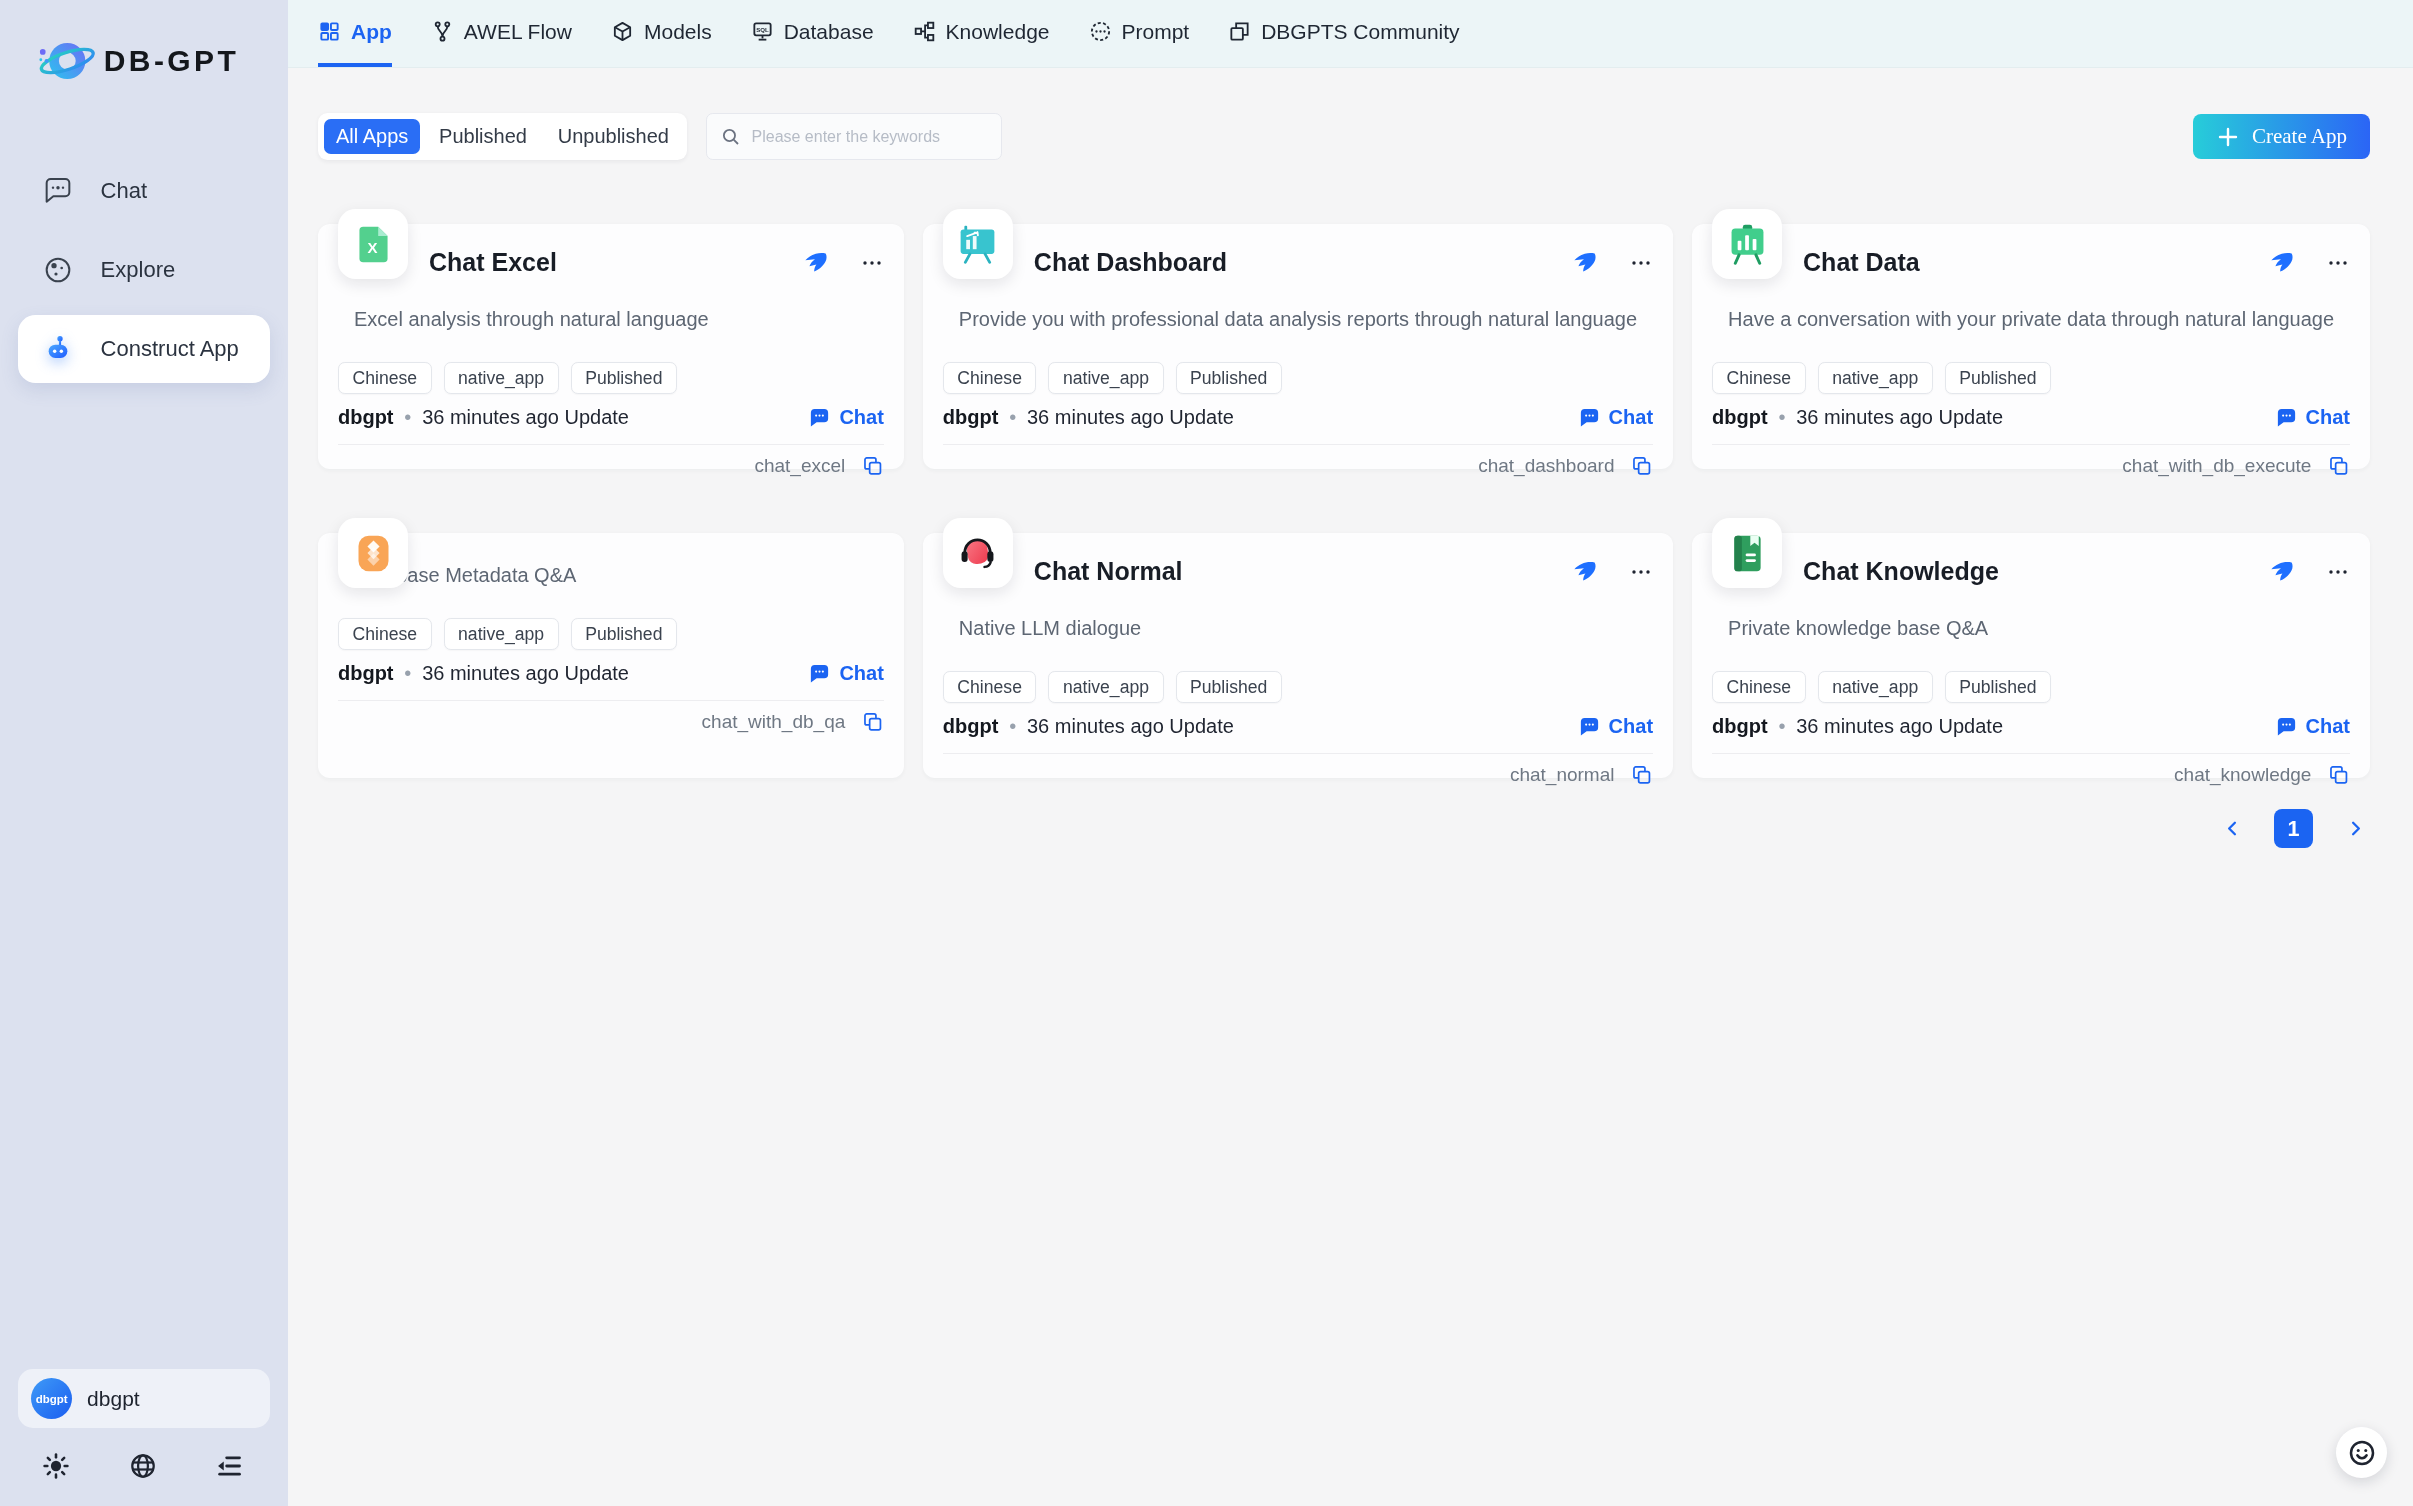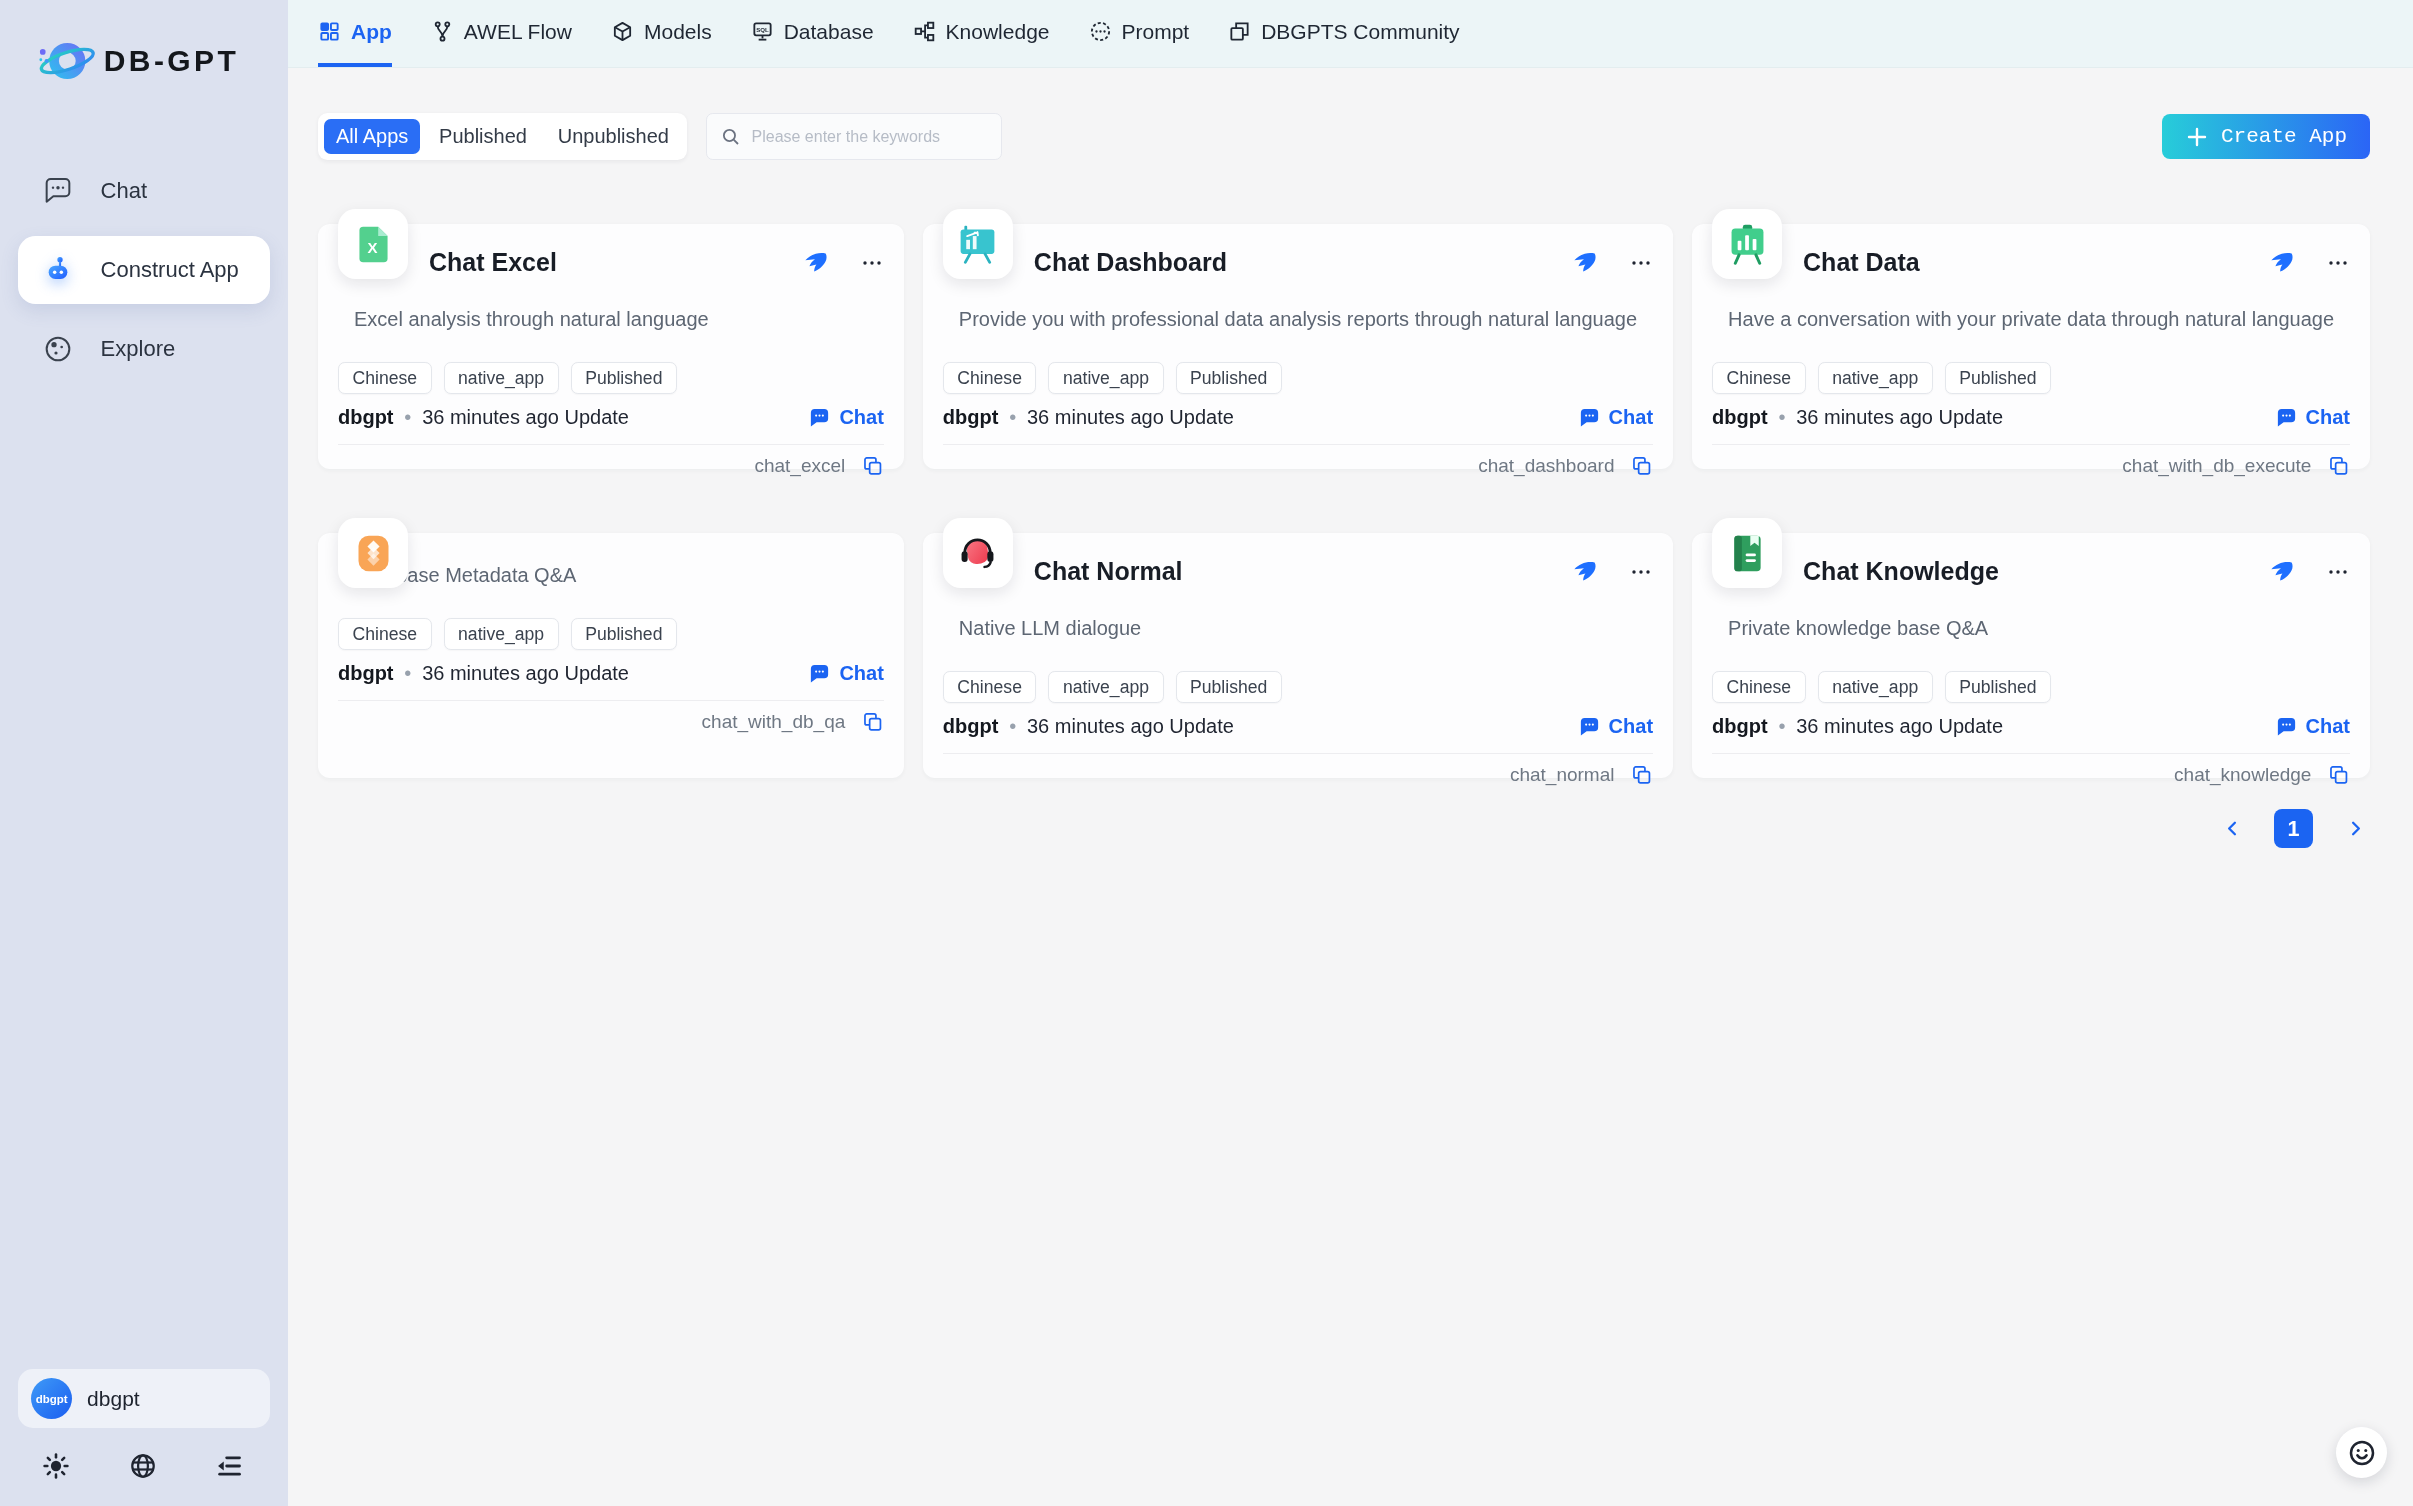--- a/index.html
+++ b/index.html
@@ -50,21 +50,21 @@
   .searchbox { margin-left:19px; width:296px; height:47px; background:#fafbfc;
     border:1.4px solid #e6e8ee; border-radius:6.8px; display:flex; align-items:center;
     gap:9.5px; padding:0 13.5px; }
   .searchbox svg { width:21.6px; height:21.6px; flex:0 0 auto; }
   .searchbox input { border:none; outline:none; background:transparent;
     font-size:16px; width:100%; color:#2a3340; font-family:"Liberation Sans",sans-serif; }
   .searchbox input::placeholder { color:#b6bcc6; }
   .create-btn { margin-left:auto; height:45px; padding:0 23px; border-radius:8px;
     background:linear-gradient(90deg,#27cdd9,#2b65f6); color:#fff; font-size:21px;
     display:flex; align-items:center; gap:12px; cursor:pointer; border:none;
-    font-family:Liberation Mono, monospace; }
+    font-family:Liberation Serif, serif; }
   .create-btn svg { width:24px; height:24px; }
 
   
   .grid { margin-top:64px; display:grid; grid-template-columns:repeat(3,1fr);
     column-gap:19px; row-gap:64px; }
   .card { position:relative; height:245px; background:#fdfdfe; border-radius:12px;
     box-shadow:0 1.4px 4px rgba(30,41,59,.04); cursor:pointer; }
   .tile { position:absolute; left:20px; top:-15px; width:70px; height:70px;
     background:#fff; border-radius:17.6px; box-shadow:0 5.4px 15px rgba(15,23,42,.10);
     display:flex; align-items:center; justify-content:center; }
@@ -149,38 +149,38 @@
   <nav class="side-nav">
     <div class="side-item">
       <svg viewBox="0 0 48 48">
         <path d="M7 12a6 6 0 0 1 6-6h22a6 6 0 0 1 6 6v14a6 6 0 0 1-6 6H17l-10 8z" fill="none" stroke="#3a424e" stroke-width="3" stroke-linejoin="round"></path>
         <circle cx="16.5" cy="19" r="1.8" fill="#3a424e"></circle>
         <circle cx="24" cy="19" r="2.6" fill="#3a424e"></circle>
         <circle cx="31.5" cy="19" r="1.8" fill="#3a424e"></circle>
       </svg>
       <span>Chat</span>
     </div>
+    <div class="side-item">
+      <svg viewBox="0 0 48 48">
+        <circle cx="24" cy="24" r="17" fill="none" stroke="#3a424e" stroke-width="3"></circle>
+        <circle cx="18" cy="17.5" r="4" fill="#3a424e"></circle>
+        <circle cx="29.5" cy="21" r="2" fill="#3a424e"></circle>
+        <circle cx="21" cy="30" r="2.4" fill="#3a424e"></circle>
+      </svg>
+      <span>Explore</span>
+    </div>
     <div class="side-item active">
       <svg viewBox="0 0 48 48" style="filter:drop-shadow(0 4px 6.8px rgba(59,130,246,.45))">
         <circle cx="27" cy="8.5" r="4" fill="url(#g-robot)"></circle>
         <rect x="25.4" y="11.5" width="3.2" height="7" fill="url(#g-robot)"></rect>
         <rect x="10" y="17.5" width="28" height="20" rx="10" fill="url(#g-robot)"></rect>
         <circle cx="19" cy="27.5" r="2.6" fill="#fff"></circle>
         <circle cx="29" cy="27.5" r="2.6" fill="#fff"></circle>
       </svg>
       <span>Construct App</span>
-    </div>
-    <div class="side-item">
-      <svg viewBox="0 0 48 48">
-        <circle cx="24" cy="24" r="17" fill="none" stroke="#3a424e" stroke-width="3"></circle>
-        <circle cx="18" cy="17.5" r="4" fill="#3a424e"></circle>
-        <circle cx="29.5" cy="21" r="2" fill="#3a424e"></circle>
-        <circle cx="21" cy="30" r="2.4" fill="#3a424e"></circle>
-      </svg>
-      <span>Explore</span>
     </div>
   </nav>
 
   <div class="side-spacer"></div>
 
   <div class="user-card">
     <div class="avatar">dbgpt</div>
     <div class="user-name">dbgpt</div>
   </div>
 

